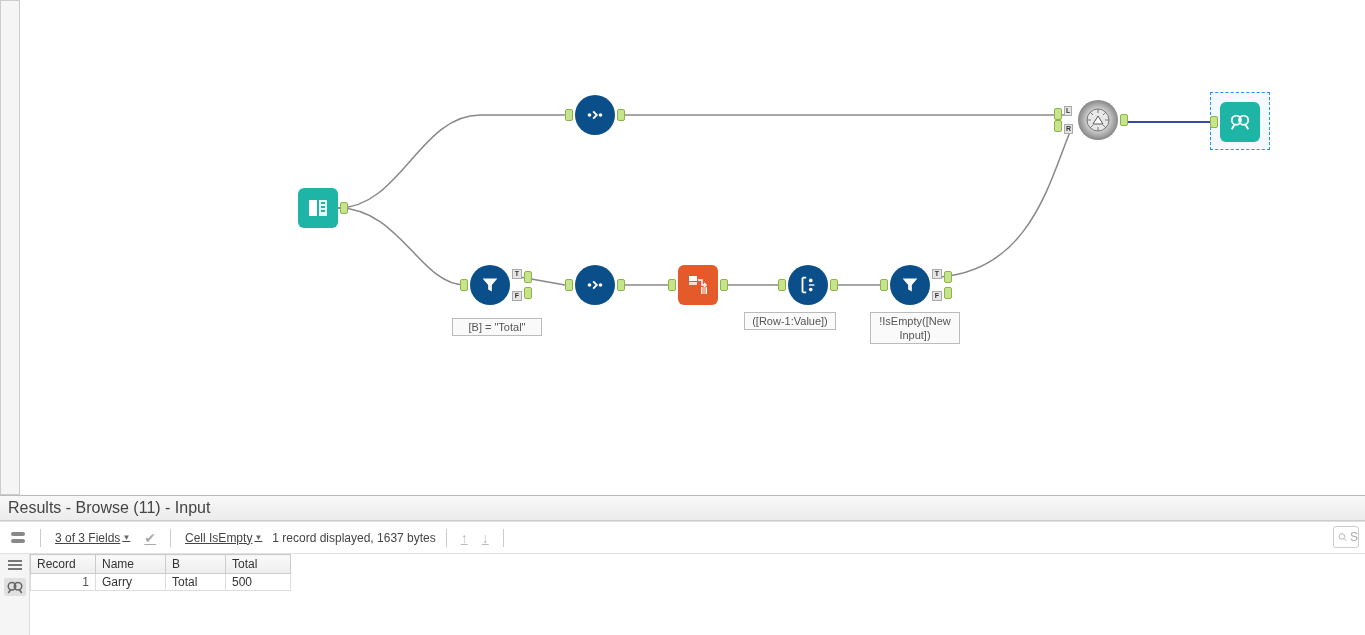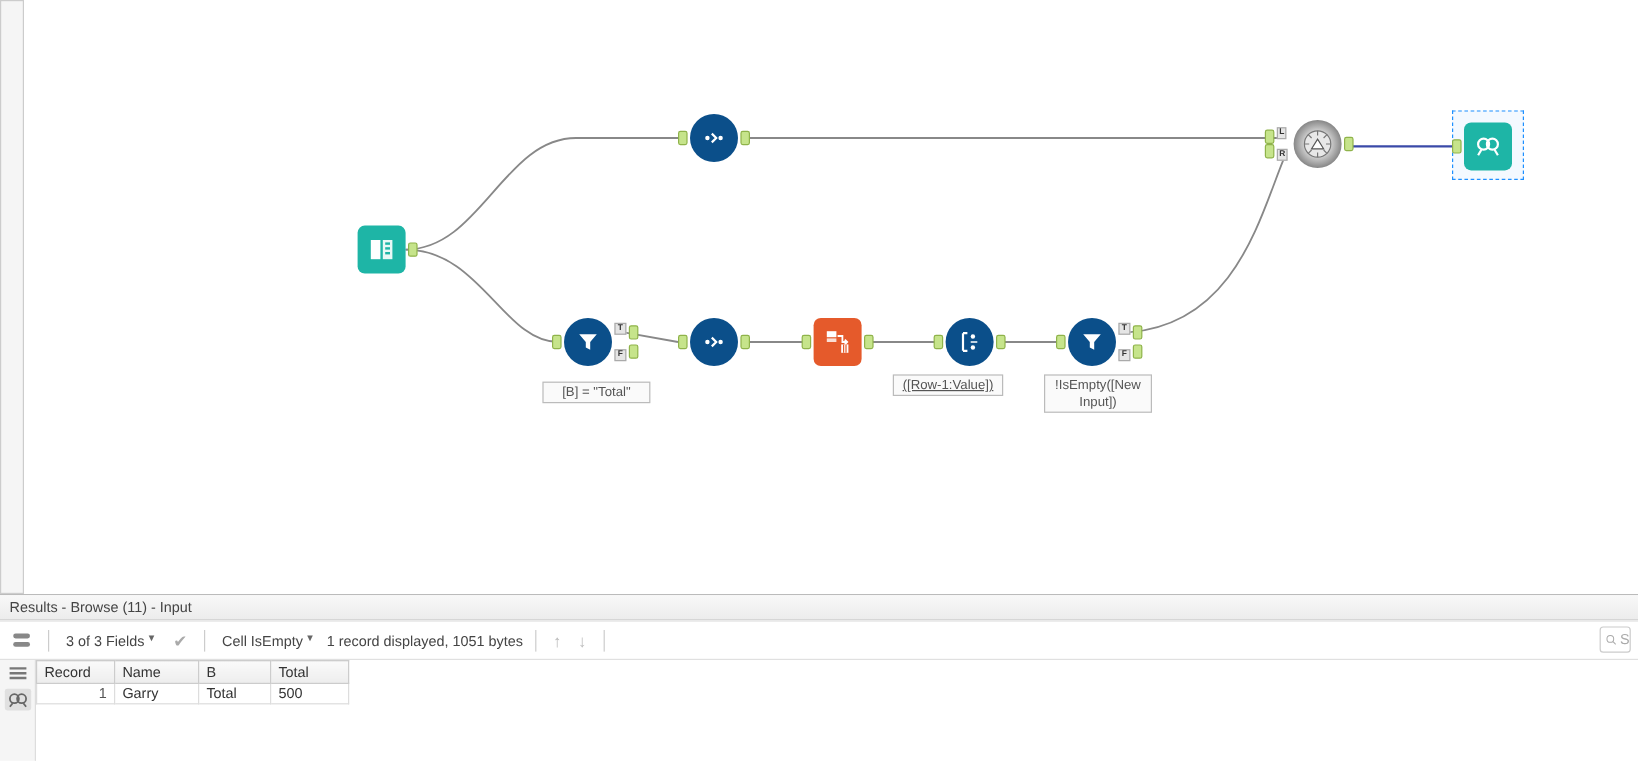--- a/index.html
+++ b/index.html
@@ -14,25 +14,25 @@
   .anchor { position: absolute; width: 8px; height: 12px; background: #c6e48b; border: 1px solid #8fb34a; border-radius: 2px; }
   .anchor.out { right: -10px; top: 14px; }
   .anchor.in  { left: -10px; top: 14px; }
   .anchor-label { position: absolute; font-size: 7px; font-weight: bold; color: #333; background: #e5e5e5; border: 1px solid #aaa; padding: 0 1px; line-height: 8px; }
   .tf-label { position: absolute; font-size: 7px; font-weight: bold; background: #e5e5e5; border: 1px solid #aaa; padding: 0 2px; line-height: 8px; color: #333; }
   .annotation { position: absolute; font-size: 11px; color: #555; background: #fafafa; border: 1px solid #bbb; padding: 1px 4px; text-align: center; line-height: 14px; }
   .selected-box { position: absolute; border: 1px dashed #1e90ff; background: rgba(30,144,255,0.05); }
   svg.wires { position: absolute; left: 0; top: 0; width: 100%; height: 100%; pointer-events: none; }
 
   .results-panel { position: absolute; left: 0; top: 495px; right: 0; bottom: 0; background: #fff; border-top: 1px solid #bbb; }
-  .results-title { background: linear-gradient(#f8f8f8,#ececec); border-bottom: 1px solid #ccc; padding: 3px 8px; font-size: 12px; color: #444; }
+  .results-title { background: linear-gradient(#f8f8f8,#ececec); border-bottom: 1px solid #ccc; padding: 3px 8px; font-size: 16px; color: #444; }
   .results-body { position: relative; height: calc(100% - 22px); background: #fff; border-top: 1px solid #e0e0e0; }
   .results-toolbar { display: flex; align-items: center; gap: 6px; padding: 4px 6px; border-bottom: 1px solid #e0e0e0; font-size: 12px; color: #444; height: 32px; }
   .tb-sep { width: 1px; height: 18px; background: #ccc; margin: 0 4px; }
-  .tb-btn { display: inline-flex; align-items: flex-start; justify-content: center; padding: 2px 4px; border-radius: 2px; cursor: pointer; }
+  .tb-btn { display: inline-flex; align-items: center; justify-content: center; padding: 2px 4px; border-radius: 2px; cursor: pointer; text-decoration: underline; }
   .tb-caret { font-size: 8px; color: #666; margin-left: 2px; }
   .tb-check { color: #aaa; font-size: 14px; }
   .tb-arrow { color: #bbb; font-size: 14px; }
   .search-box { position: absolute; right: 6px; top: 4px; width: 26px; height: 22px; border: 1px solid #ccc; border-radius: 3px; display: flex; align-items: center; justify-content: flex-start; padding-left: 4px; color: #aaa; overflow: hidden; }
 
   .grid-wrap { display: flex; height: calc(100% - 32px); }
   .grid-sidebar { width: 30px; background: #f5f5f5; border-right: 1px solid #ddd; display: flex; flex-direction: column; align-items: center; padding-top: 2px; gap: 4px; }
   .side-icon { width: 22px; height: 18px; display: flex; align-items: center; justify-content: center; color: #666; font-size: 14px; border-radius: 2px; cursor: pointer; }
   .side-icon.active { background: #e0e0e0; }
 
@@ -129,21 +129,21 @@
   <div class="tool blue" style="left:768px; top:265px;">
     <svg width="22" height="22" viewBox="0 0 24 24">
         <path d="M6 4 L6 20 M6 4 L10 4 M6 20 L10 20" stroke="#fff" stroke-width="2" fill="none"></path>
         <circle cx="15" cy="7" r="2" fill="#fff"></circle>
         <circle cx="15" cy="17" r="2" fill="#fff"></circle>
         <path d="M13 12 L19 12" stroke="#fff" stroke-width="1.5"></path>
       </svg>
     <div class="anchor in"></div>
     <div class="anchor out"></div>
   </div>
-  <div class="annotation" style="left:724px; top:312px; width:92px;text-decoration:underline;">([Row-1:Value])</div>
+  <div class="annotation" style="left:724px; top:312px; width:92px;">([Row-1:Value])</div>
 
   <div class="tool blue" style="left:870px; top:265px;">
     <svg width="22" height="22" viewBox="0 0 24 24">
         <path d="M4 5 H20 L14 12 V19 L10 17 V12 Z" fill="#fff"></path>
       </svg>
     <div class="anchor in"></div>
     <div class="tf-label" style="right:-12px; top:4px;">T</div>
     <div class="tf-label" style="right:-12px; bottom:4px;">F</div>
     <div class="anchor" style="right:-22px; top:6px;"></div>
     <div class="anchor" style="right:-22px; bottom:6px;"></div>
@@ -200,21 +200,21 @@
       <span class="tb-btn">
         <span>3 of 3 Fields</span>
         <span class="tb-caret">▼</span>
       </span>
       <span class="tb-btn tb-check">✔</span>
       <div class="tb-sep"></div>
       <span class="tb-btn">
         <span>Cell IsEmpty</span>
         <span class="tb-caret">▼</span>
       </span>
-      <span>1 record displayed, 1051 bytes</span>
+      <span>1 record displayed, 1637 bytes</span>
       <div class="tb-sep"></div>
       <span class="tb-btn tb-arrow">↑</span>
       <span class="tb-btn tb-arrow">↓</span>
       <div class="tb-sep"></div>
       <div class="search-box">
         <svg width="12" height="12" viewBox="0 0 16 16">
             <circle cx="7" cy="7" r="5" fill="none" stroke="#aaa" stroke-width="1.5"></circle>
             <line x1="11" y1="11" x2="15" y2="15" stroke="#aaa" stroke-width="1.5"></line>
           </svg>
         <span style="margin-left:3px;">S</span>

